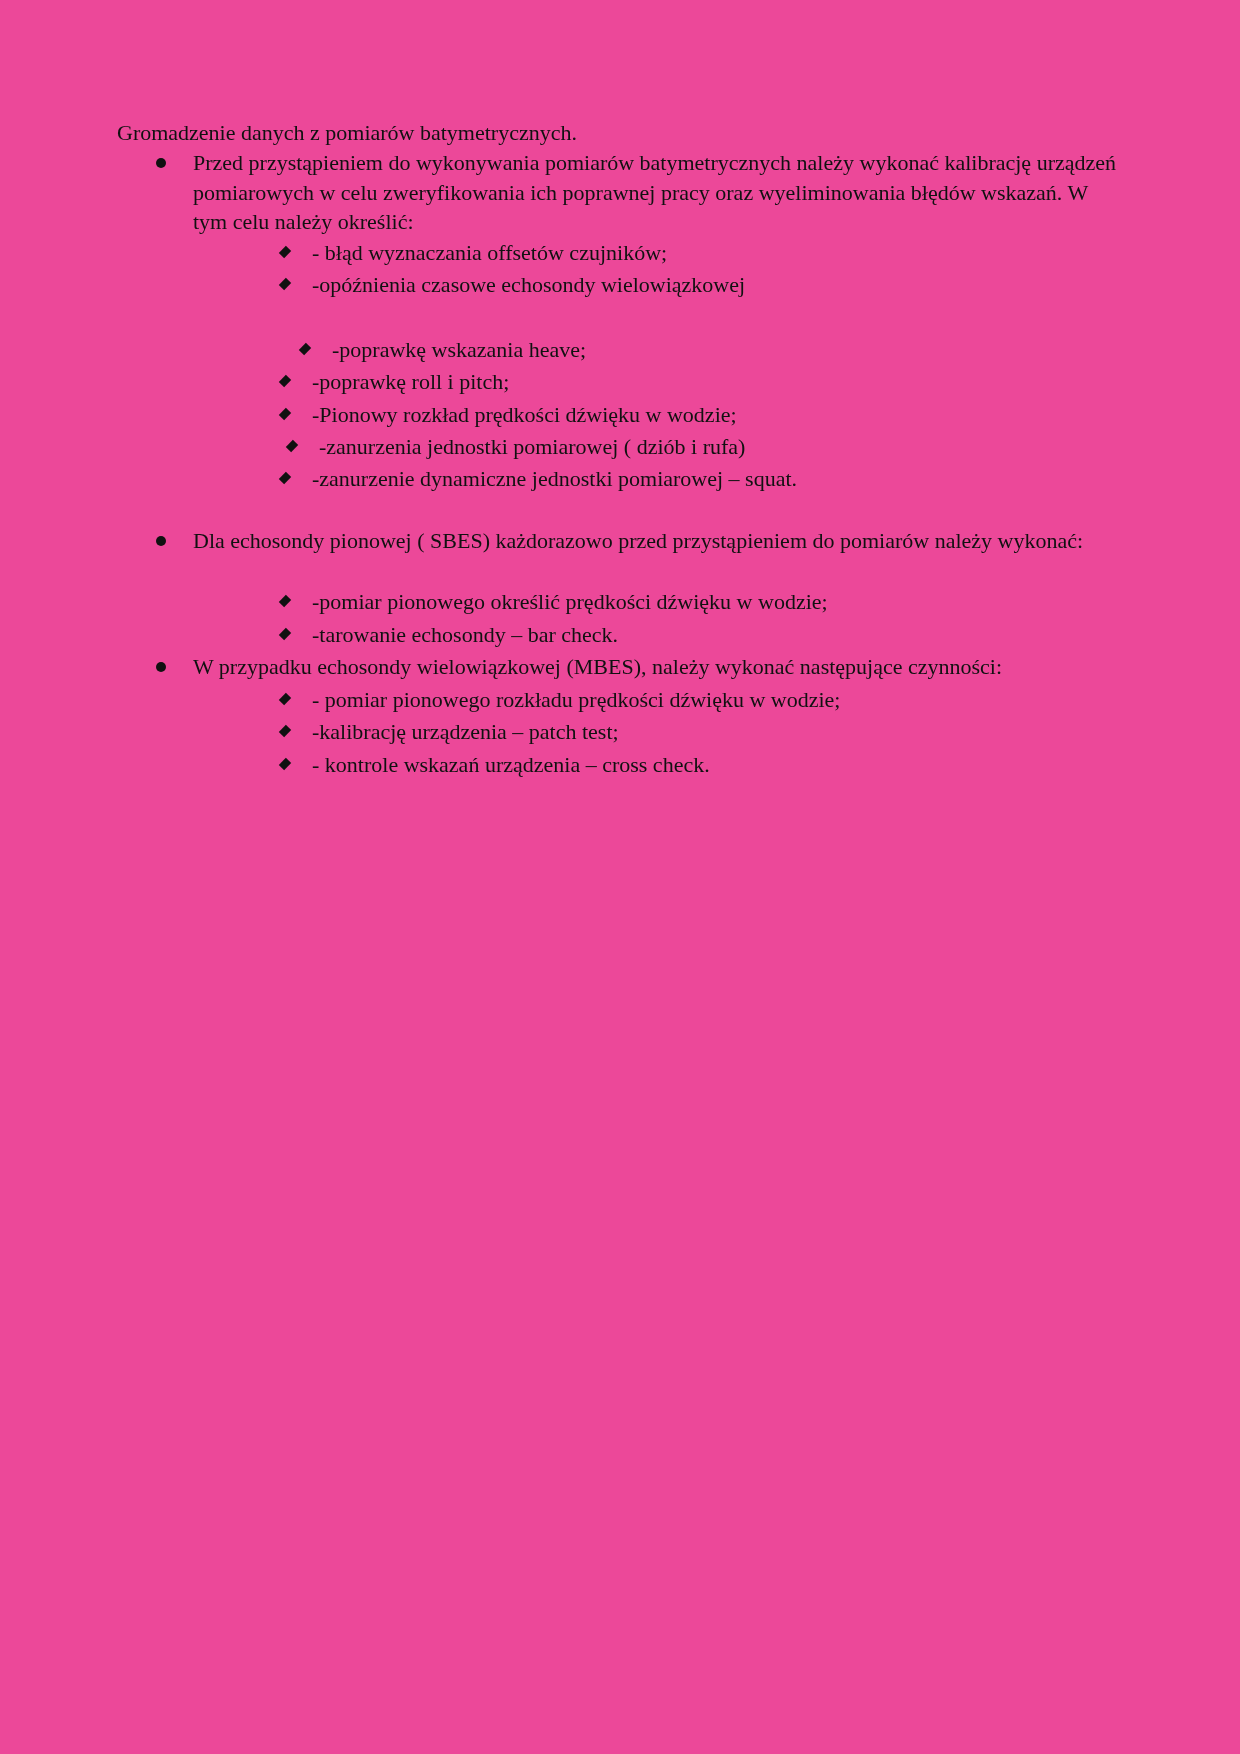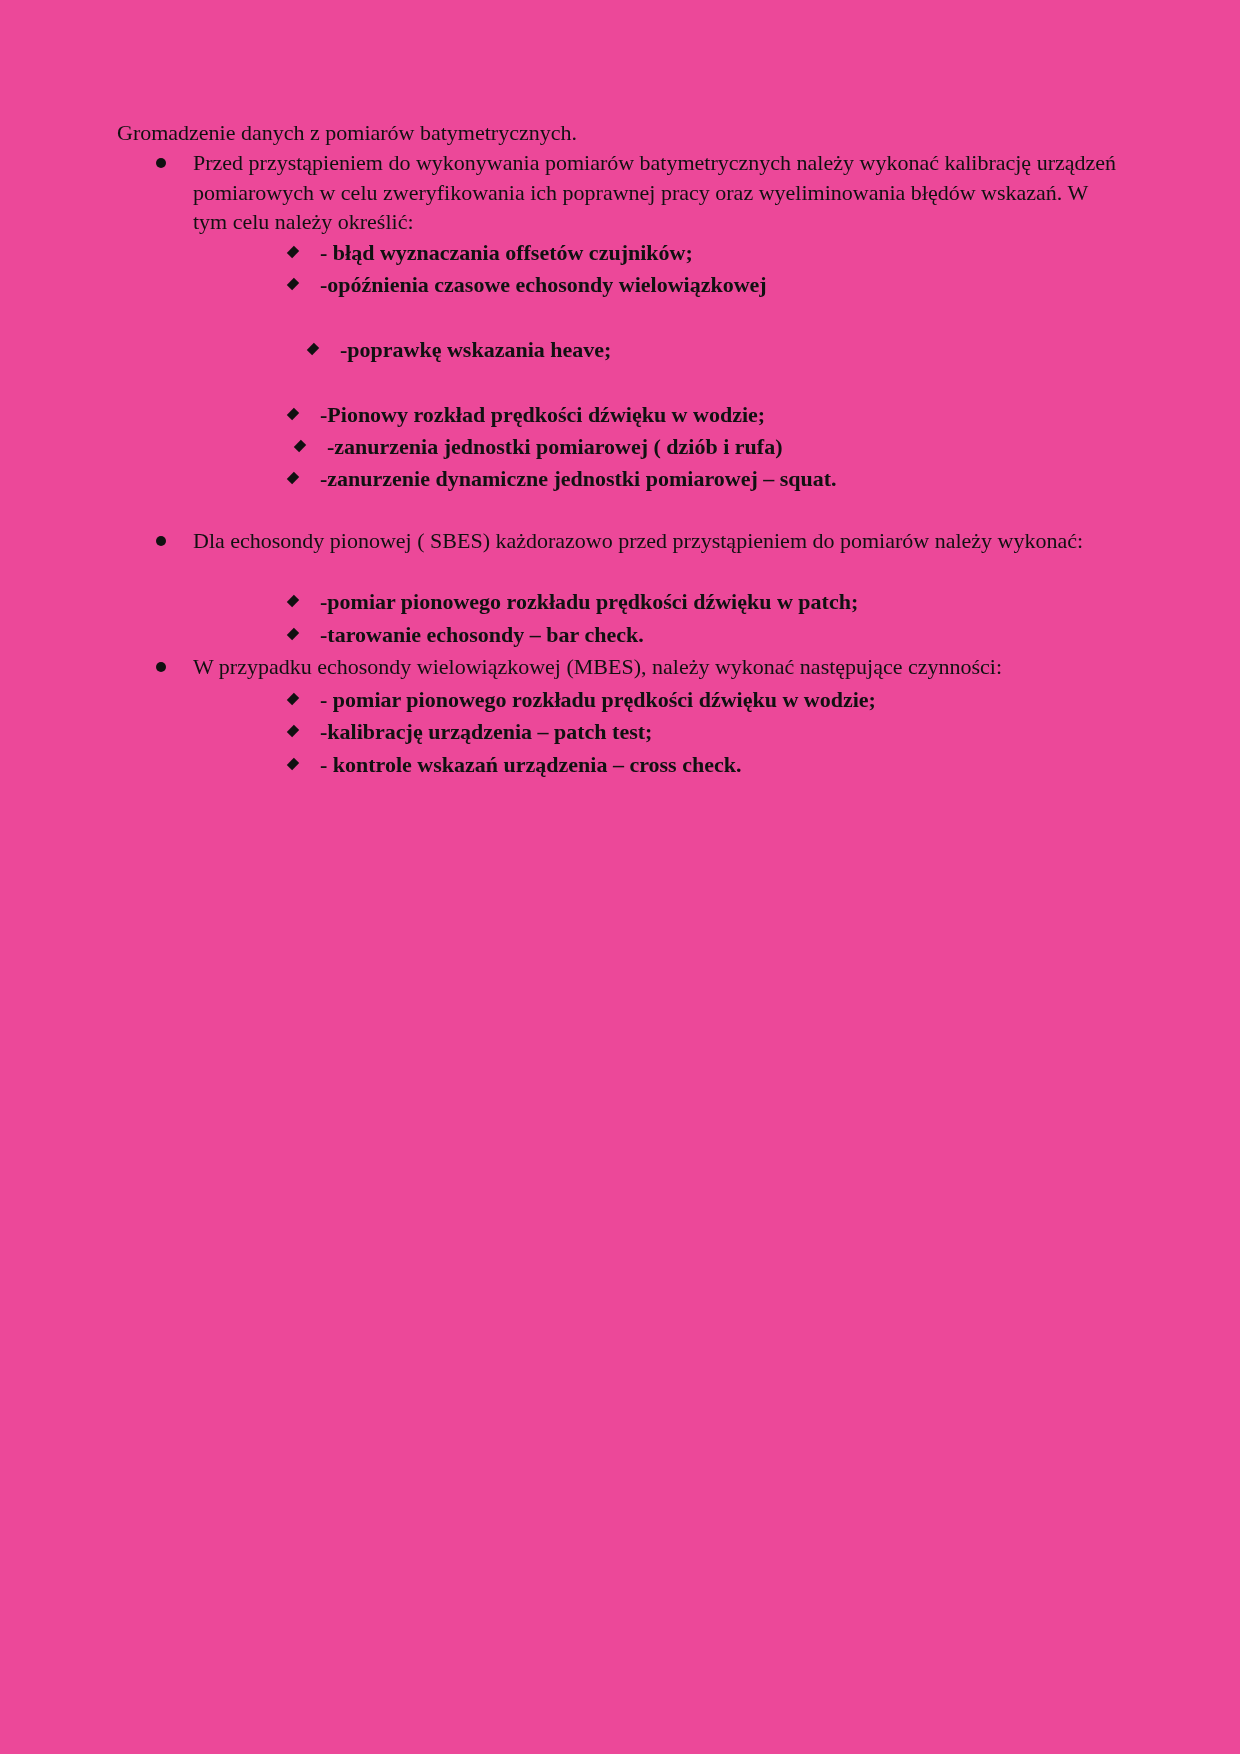--- a/index.html
+++ b/index.html
@@ -48,24 +48,23 @@
     }
     .l1 .text {
       position: absolute;
       left: 193px;
       top: 0;
       width: 925px;
       line-height: 29.5px;
     }
     .l2 {
       position: absolute;
-      left: 16px;
+      left: 8px;
       width: 996px;
       height: 30px;
-      font-weight: bold;
     }
     .l2 .diamond {
       position: absolute;
       left: 272px;
       top: 9px;
       width: 10px;
       height: 10px;
       background: #111;
       transform: rotate(45deg) scaleX(0.75);
     }
@@ -94,41 +93,45 @@
     <span class="text">- błąd wyznaczania offsetów czujników;</span>
   </div>
   <div class="l2" style="top:270px;">
     <span class="diamond"></span>
     <span class="text">-opóźnienia czasowe echosondy wielowiązkowej</span>
   </div>
   <div class="l2" style="top:335px;margin-left:20px;">
     <span class="diamond"></span>
     <span class="text">-poprawkę wskazania heave;</span>
   </div>
+  <div class="l2" style="top:367px;">
+    <span class="diamond"></span>
+    <span class="text">-poprawkę roll i pitch;</span>
+  </div>
   <div class="l2" style="top:400px;">
     <span class="diamond"></span>
     <span class="text">-Pionowy rozkład prędkości dźwięku w wodzie;</span>
   </div>
   <div class="l2" style="top:432px;margin-left:7px;">
     <span class="diamond"></span>
     <span class="text">-zanurzenia jednostki pomiarowej ( dziób i rufa)</span>
   </div>
   <div class="l2" style="top:464px;">
     <span class="diamond"></span>
     <span class="text">-zanurzenie dynamiczne jednostki pomiarowej – squat.</span>
   </div>
 
   <div class="l1" style="top:526px;">
     <span class="bullet"></span>
     <div class="text">Dla echosondy pionowej ( SBES) każdorazowo przed przystąpieniem do pomiarów należy wykonać:</div>
   </div>
 
   <div class="l2" style="top:587px;">
     <span class="diamond"></span>
-    <span class="text">-pomiar pionowego rozkładu prędkości dźwięku w patch;</span>
+    <span class="text">-pomiar pionowego określić prędkości dźwięku w wodzie;</span>
   </div>
   <div class="l2" style="top:620px;padding-left:15px;">
     <span class="diamond"></span>
     <span class="text">-tarowanie echosondy – bar check.</span>
   </div>
 
   <div class="l1" style="top:652px;">
     <span class="bullet"></span>
     <div class="text">W przypadku echosondy wielowiązkowej (MBES), należy wykonać następujące czynności:</div>
   </div>

